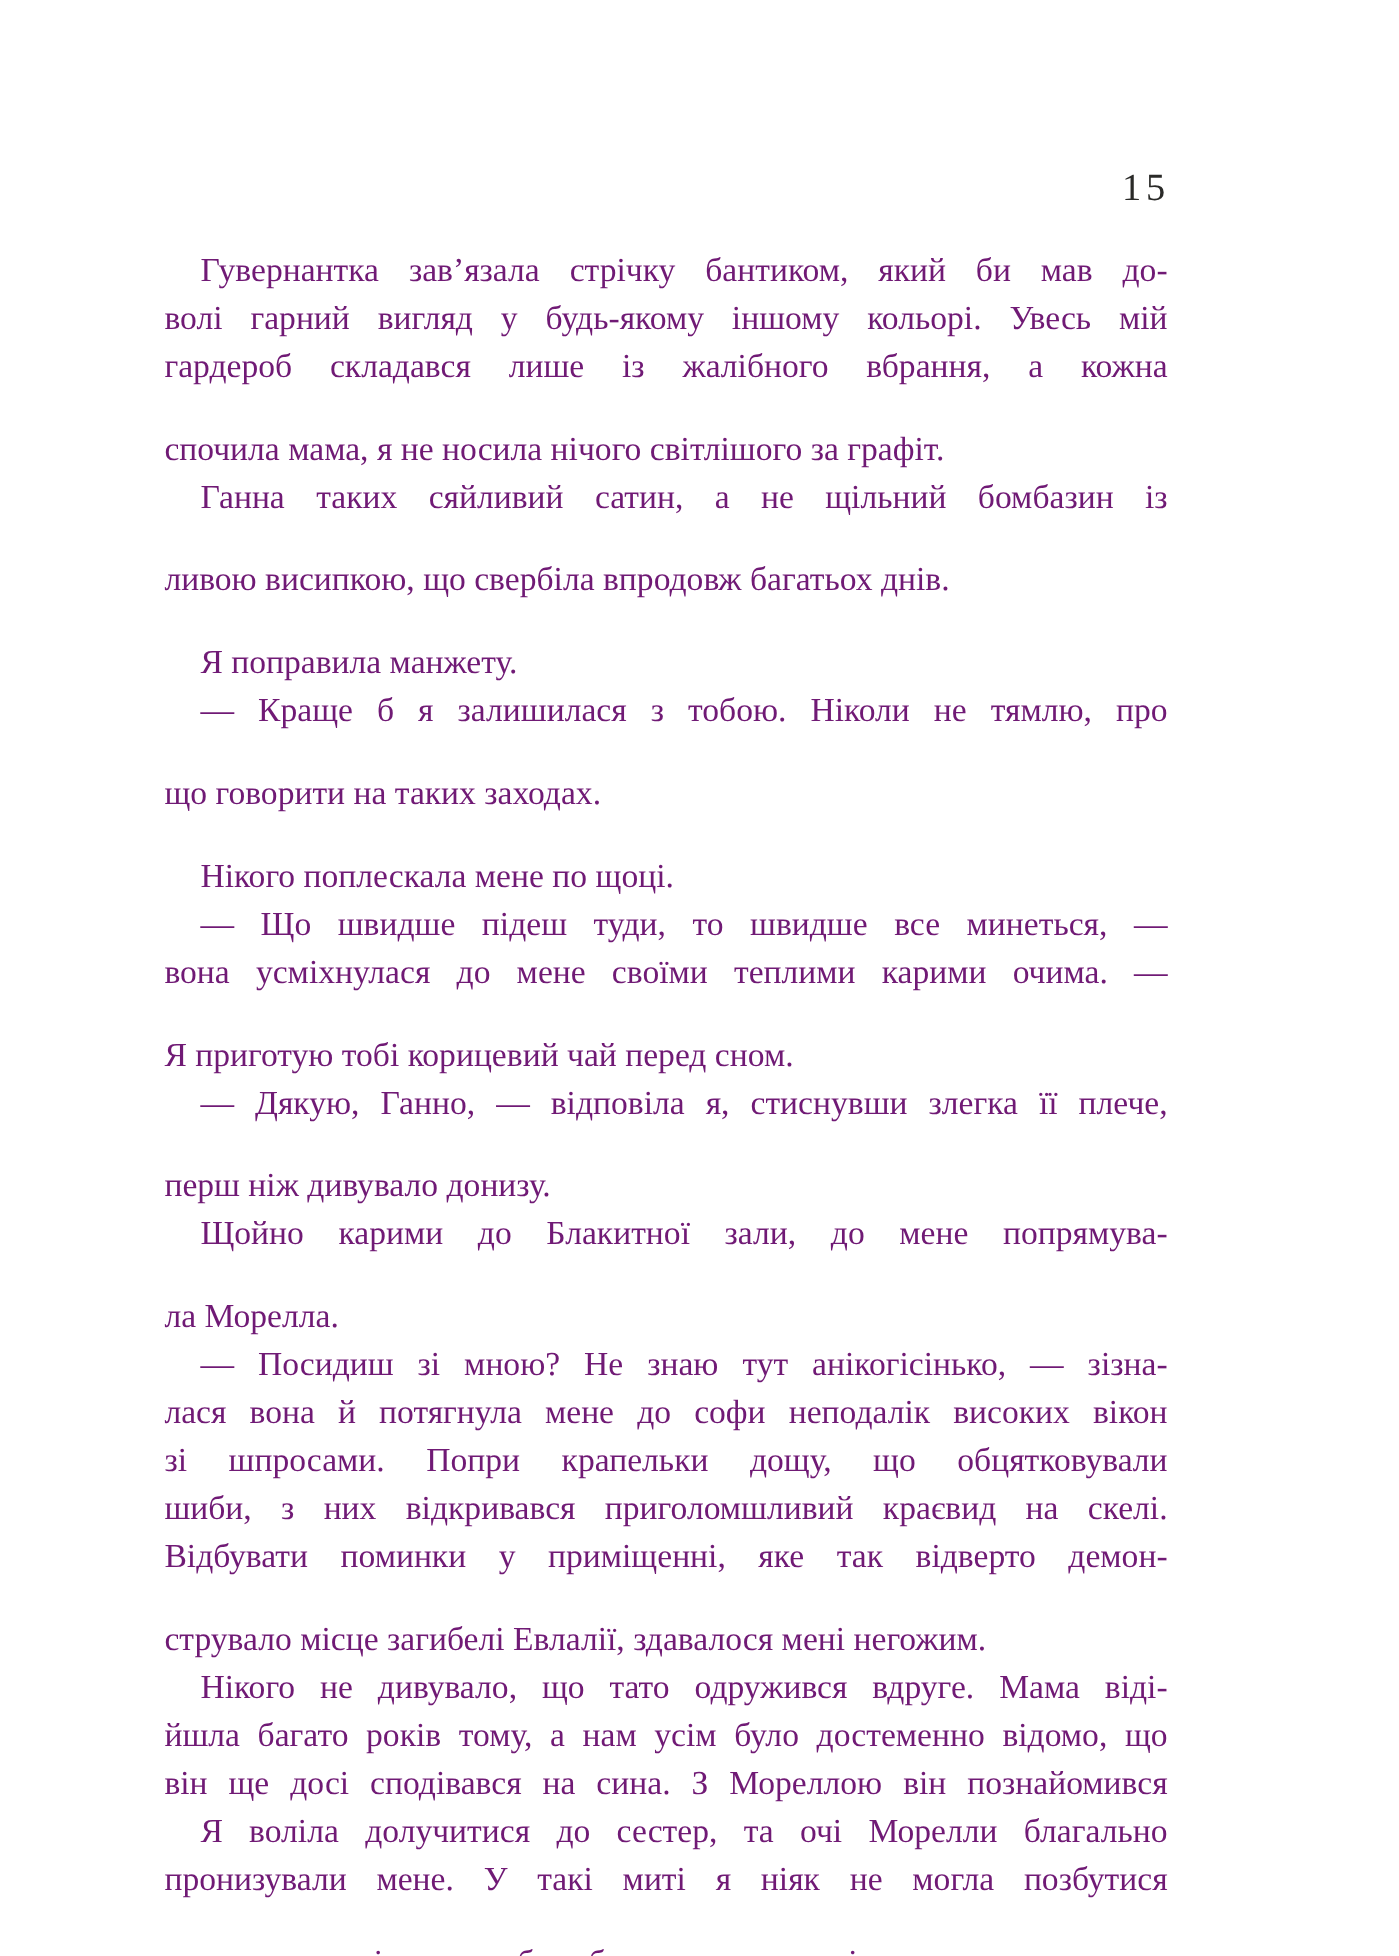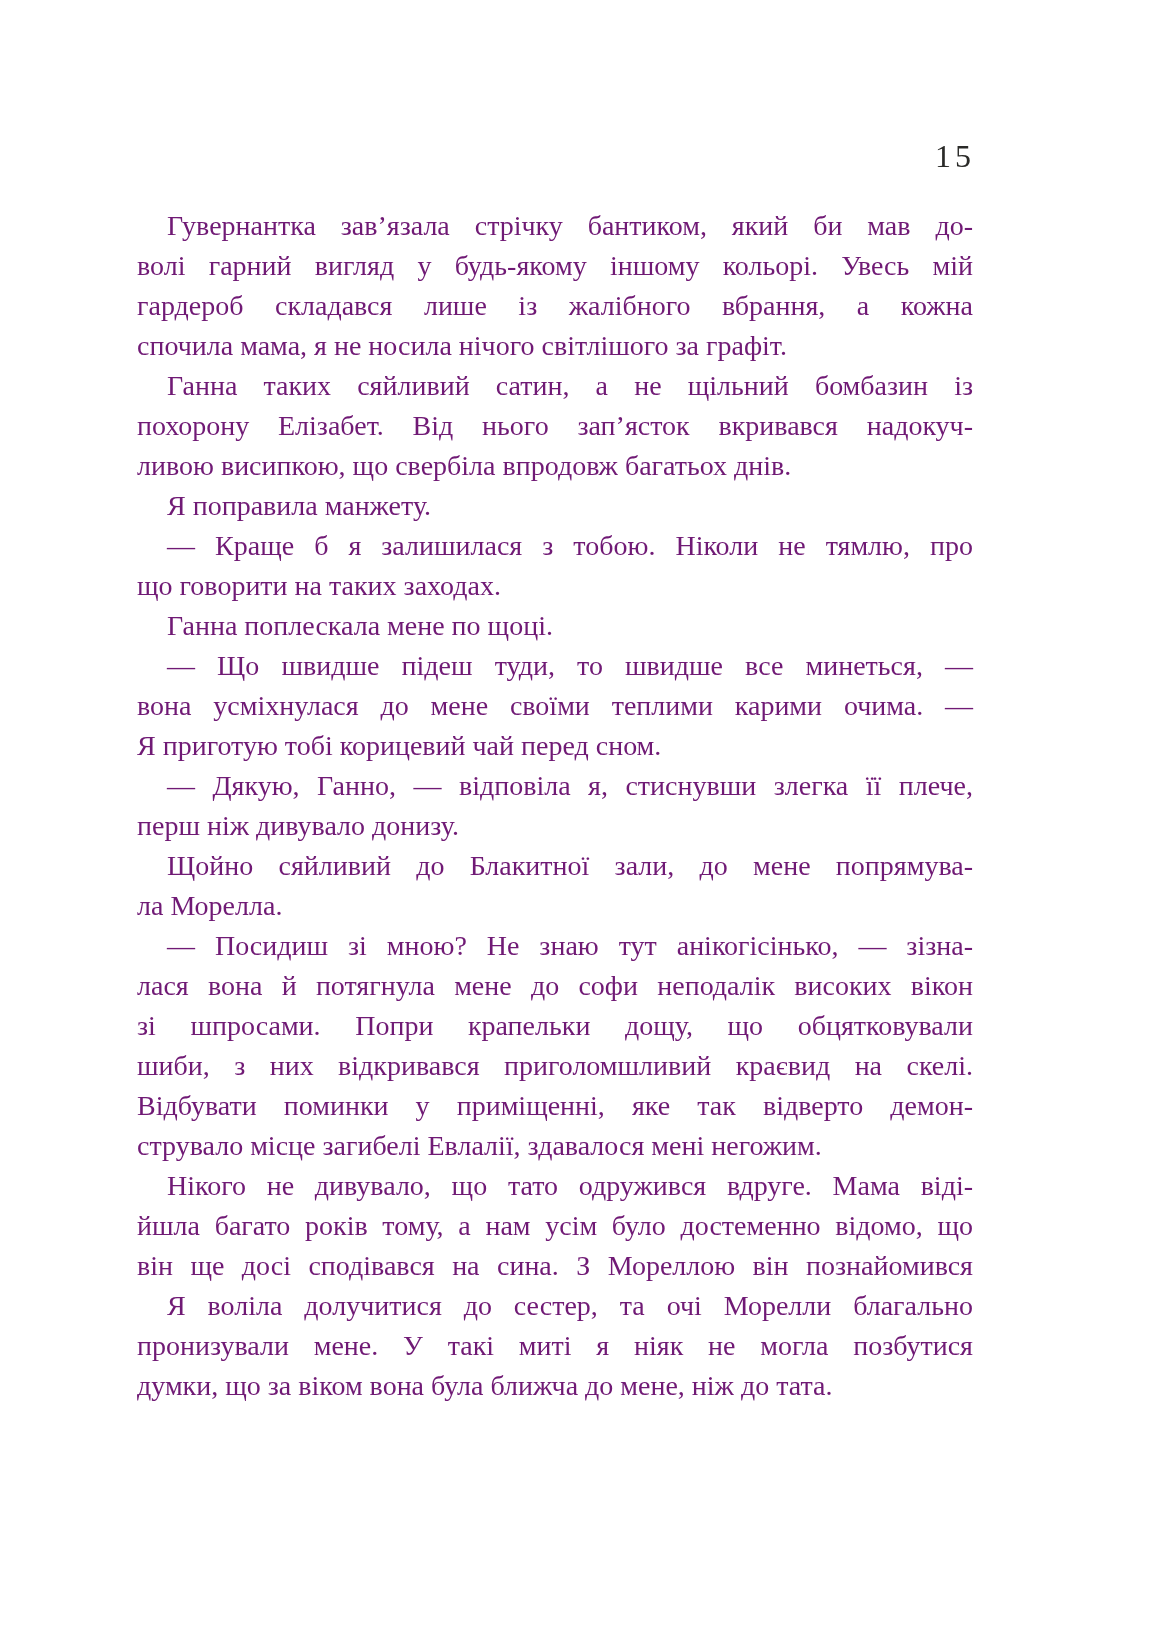--- a/index.html
+++ b/index.html
@@ -40,70 +40,70 @@
   .line {
     text-align: justify;
     text-align-last: justify;
     white-space: normal;
   }
   .line.first {
     text-indent: 30px;
   }
   .line.last {
     text-align-last: auto;
+    margin-top: 29px;
   }
 </style>
 </head>
 <body>
 
 <div class="book-page">
 
   <div class="page-number">15</div>
 
   <div class="text-block">
 
     <div class="para">
       <div class="line first">Гувернантка зав’язала стрічку бантиком, який би мав до-</div>
       <div class="line">волі гарний вигляд у будь-якому іншому кольорі. Увесь мій</div>
       <div class="line">гардероб складався лише із жалібного вбрання, а кожна</div>
       <div class="line last">спочила мама, я не носила нічого світлішого за графіт.</div>
     </div>
 
     <div class="para">
       <div class="line first">Ганна таких сяйливий сатин, а не щільний бомбазин із</div>
-      <div class="line">похорону Елізабет. Від нього зап’ясток вкривався надокуч-</div>
       <div class="line last">ливою висипкою, що свербіла впродовж багатьох днів.</div>
     </div>
 
     <div class="para">
       <div class="line first last">Я поправила манжету.</div>
     </div>
 
     <div class="para">
       <div class="line first">— Краще б я залишилася з тобою. Ніколи не тямлю, про</div>
       <div class="line last">що говорити на таких заходах.</div>
     </div>
 
     <div class="para">
-      <div class="line first last">Ганна поплескала мене по щоці.</div>
+      <div class="line first last">Нікого поплескала мене по щоці.</div>
     </div>
 
     <div class="para">
       <div class="line first">— Що швидше підеш туди, то швидше все минеться, —</div>
       <div class="line">вона усміхнулася до мене своїми теплими карими очима. —</div>
       <div class="line last">Я приготую тобі корицевий чай перед сном.</div>
     </div>
 
     <div class="para">
       <div class="line first">— Дякую, Ганно, — відповіла я, стиснувши злегка її плече,</div>
       <div class="line last">перш ніж дивувало донизу.</div>
     </div>
 
     <div class="para">
-      <div class="line first">Щойно сяйливий до Блакитної зали, до мене попрямува-</div>
+      <div class="line first">Щойно карими до Блакитної зали, до мене попрямува-</div>
       <div class="line last">ла Морелла.</div>
     </div>
 
     <div class="para">
       <div class="line first">— Посидиш зі мною? Не знаю тут анікогісінько, — зізна-</div>
       <div class="line">лася вона й потягнула мене до софи неподалік високих вікон</div>
       <div class="line">зі шпросами. Попри крапельки дощу, що обцятковували</div>
       <div class="line">шиби, з них відкривався приголомшливий краєвид на скелі.</div>
       <div class="line">Відбувати поминки у приміщенні, яке так відверто демон-</div>
       <div class="line last">струвало місце загибелі Евлалії, здавалося мені негожим.</div>

